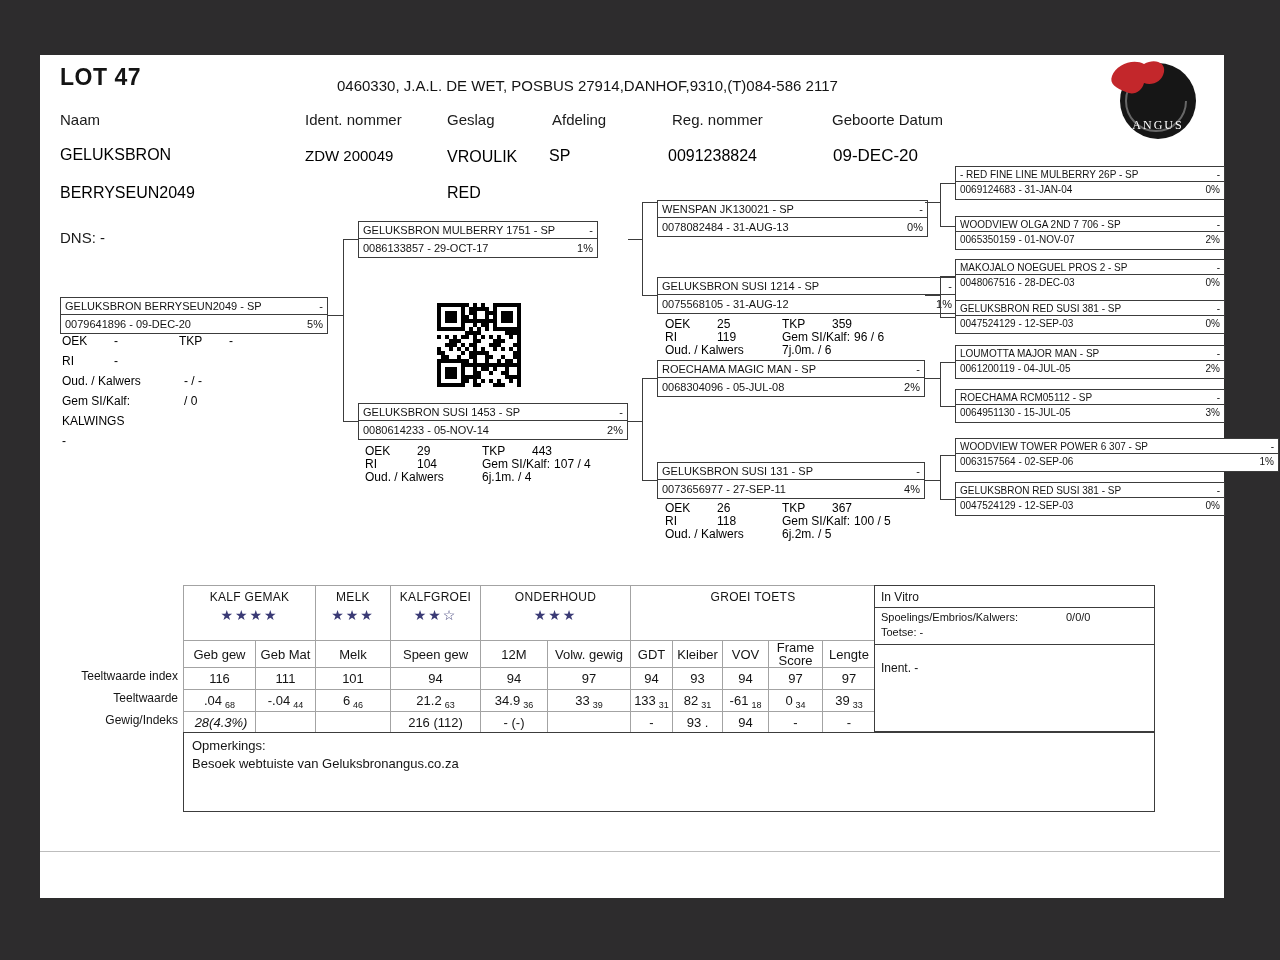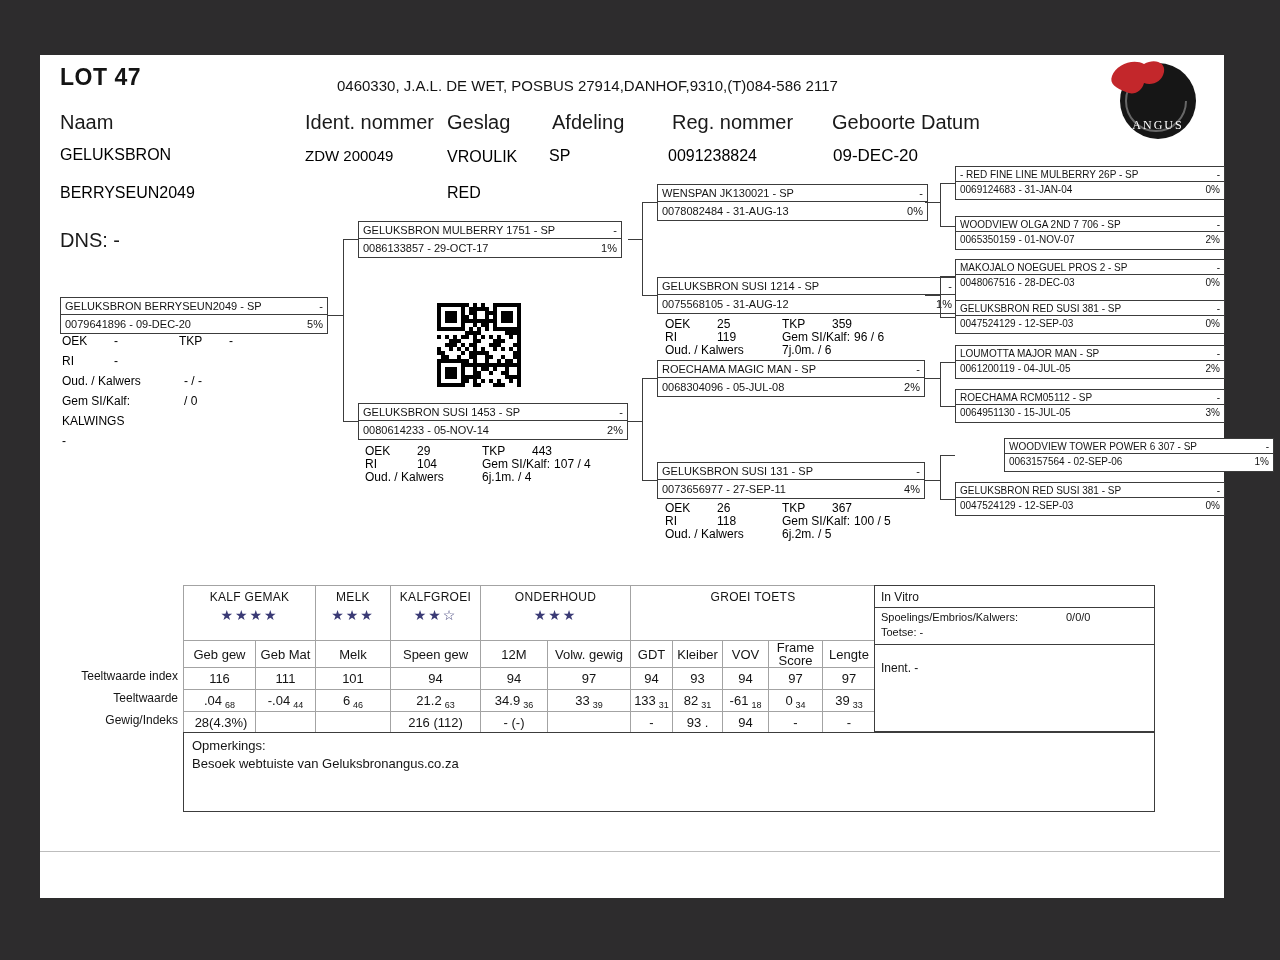--- a/index.html
+++ b/index.html
@@ -1,20 +1,20 @@
 <!DOCTYPE html>
 <html><head>
 <meta charset="utf-8">
 <style>
   *{margin:0;padding:0;box-sizing:border-box;}
   html,body{background:#2d2c2d;}
   .page{position:relative;width:1280px;height:960px;background:#ffffff;font-family:"Liberation Sans",sans-serif;color:#141414;overflow:hidden;}
   .bar{position:absolute;background:#2d2c2d;}
   .cline{position:absolute;background:#3c3c3c;}
-  .lbl{position:absolute;font-size:20px;color:#1a1a1a;white-space:nowrap;}
+  .lbl{position:absolute;font-size:15px;color:#1a1a1a;white-space:nowrap;}
   .val{position:absolute;font-size:16px;color:#000;white-space:nowrap;}
   .lot{position:absolute;font-size:23px;font-weight:bold;letter-spacing:.5px;}
   .breeder{position:absolute;font-size:15px;white-space:nowrap;}
   .pbox{position:absolute;border:1px solid #3c3c3c;background:#fff;}
   .pbox .r{display:flex;justify-content:space-between;align-items:center;padding:0 4px;height:17px;font-size:11px;white-space:nowrap;}
   .pbox .r1{border-bottom:1px solid #3c3c3c;}
   .pbox.small .r{height:15px;font-size:10px;}
   .stats{position:absolute;font-size:12px;color:#000;white-space:nowrap;}
   .stats-a .row{height:20px;}
   .stats-b .row{height:13px;}
@@ -29,21 +29,21 @@
   .qr .b{background:#000;}
   .qr .w{background:#fff;}
   .bvt{position:absolute;border-collapse:collapse;table-layout:fixed;background:#fff;}
   .bvt td{border:1px solid #a3a3a3;text-align:center;vertical-align:middle;padding:0;overflow:hidden;}
   .grow td{height:55px;vertical-align:top;}
   .glab{font-size:12px;padding-top:4px;letter-spacing:.3px;}
   .stars{font-size:14px;color:#3a3a75;letter-spacing:2px;margin-top:3px;}
   .chead td{height:25px;font-size:13px;line-height:13px;}
   .vrow td{height:22px;font-size:13px;white-space:nowrap;}
   .twa{font-size:9px;margin-left:3px;position:relative;top:3px;}
-  .tal{text-align:left;padding-left:3px !important;}
+  .tal{text-align:left;padding-left:3px !important;font-style:italic;}
   .rowlab{position:absolute;font-size:12px;text-align:right;}
   .invitro{position:absolute;border:1px solid #3c3c3c;background:#fff;font-size:11px;}
   .iv-title{height:22px;line-height:22px;padding-left:6px;border-bottom:1px solid #3c3c3c;font-size:12px;}
   .iv-row{padding:3px 6px 0 6px;white-space:nowrap;}
   .iv-lab{display:inline-block;width:185px;}
   .iv-div{border-top:1px solid #3c3c3c;margin-top:6px;}
   .iv-inent{padding:16px 6px;font-size:12px;}
   .opmerk{position:absolute;border:1px solid #3c3c3c;background:#fff;font-size:13px;padding:5px 8px;}
   .op-title{margin-bottom:3px;}
   .hrule{position:absolute;background:#bdbdbd;height:1px;}
@@ -101,21 +101,21 @@
 
   <div class="stats stats-a" style="left:62px;top:334px;">
     <div class="row"><span class="s1">OEK</span><span class="s2">-</span><span class="s3">TKP</span><span>-</span></div>
     <div class="row"><span class="s1">RI</span><span>-</span></div>
     <div class="row"><span class="s4">Oud. / Kalwers</span><span>- / -</span></div>
     <div class="row"><span class="s4">Gem SI/Kalf:</span><span>/ 0</span></div>
     <div class="row"><span>KALWINGS</span></div>
     <div class="row"><span>-</span></div>
   </div>
 
-  <div class="pbox" style="left:358px;top:221px;width:264px;height:37px;">
+  <div class="pbox" style="left:358px;top:221px;width:240px;height:37px;">
     <div class="r r1">
         <span>GELUKSBRON MULBERRY 1751 - SP</span>
         <span>-</span>
       </div>
     <div class="r">
         <span>0086133857 - 29-OCT-17</span>
         <span>1%</span>
       </div>
   </div>
   <div class="pbox" style="left:358px;top:403px;width:270px;height:37px;">
@@ -572,21 +572,21 @@
       <i class="w"></i>
       <i class="b"></i>
       <i class="b"></i>
       <i class="b"></i>
       <i class="w"></i>
       <i class="w"></i>
       <i class="w"></i>
       <i class="b"></i>
     </div>
 
-  <div class="pbox" style="left:657px;top:184px;width:271px;height:37px;">
+  <div class="pbox" style="left:657px;top:200px;width:271px;height:37px;">
     <div class="r r1">
         <span>WENSPAN JK130021 - SP</span>
         <span>-</span>
       </div>
     <div class="r">
         <span>0078082484 - 31-AUG-13</span>
         <span>0%</span>
       </div>
   </div>
   <div class="pbox" style="left:657px;top:277px;width:300px;height:37px;">
@@ -683,21 +683,21 @@
   <div class="pbox small" style="left:955px;top:389px;width:270px;height:34px;">
     <div class="r r1">
         <span>ROECHAMA RCM05112 - SP</span>
         <span>-</span>
       </div>
     <div class="r">
         <span>0064951130 - 15-JUL-05</span>
         <span>3%</span>
       </div>
   </div>
-  <div class="pbox small" style="left:1004px;top:438px;width:270px;height:34px;">
+  <div class="pbox small" style="left:955px;top:438px;width:324px;height:34px;">
     <div class="r r1">
         <span>WOODVIEW TOWER POWER 6 307 - SP</span>
         <span>-</span>
       </div>
     <div class="r">
         <span>0063157564 - 02-SEP-06</span>
         <span>1%</span>
       </div>
   </div>
   <div class="pbox small" style="left:955px;top:482px;width:270px;height:34px;">

